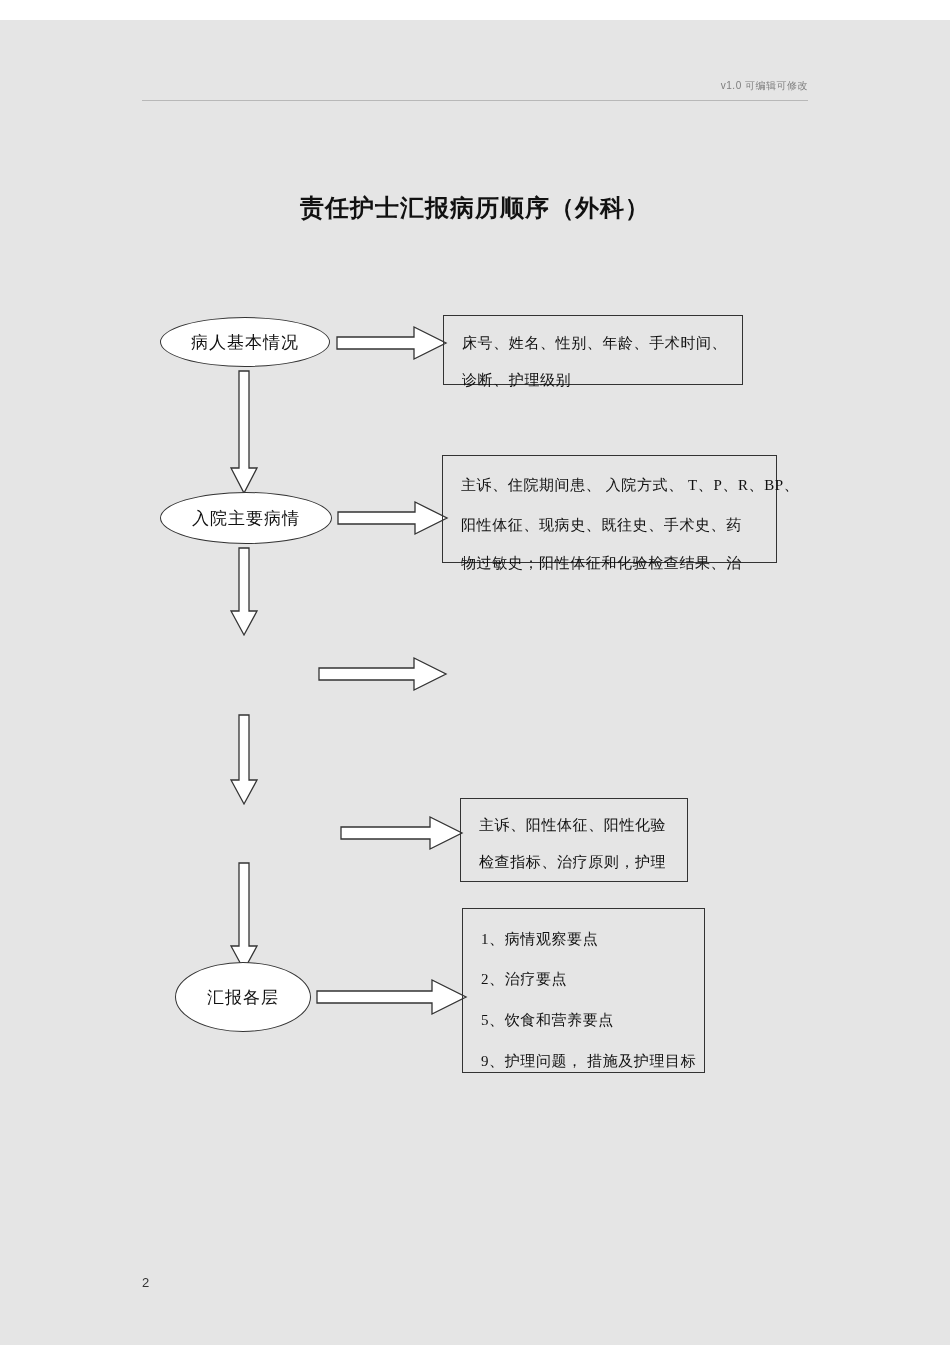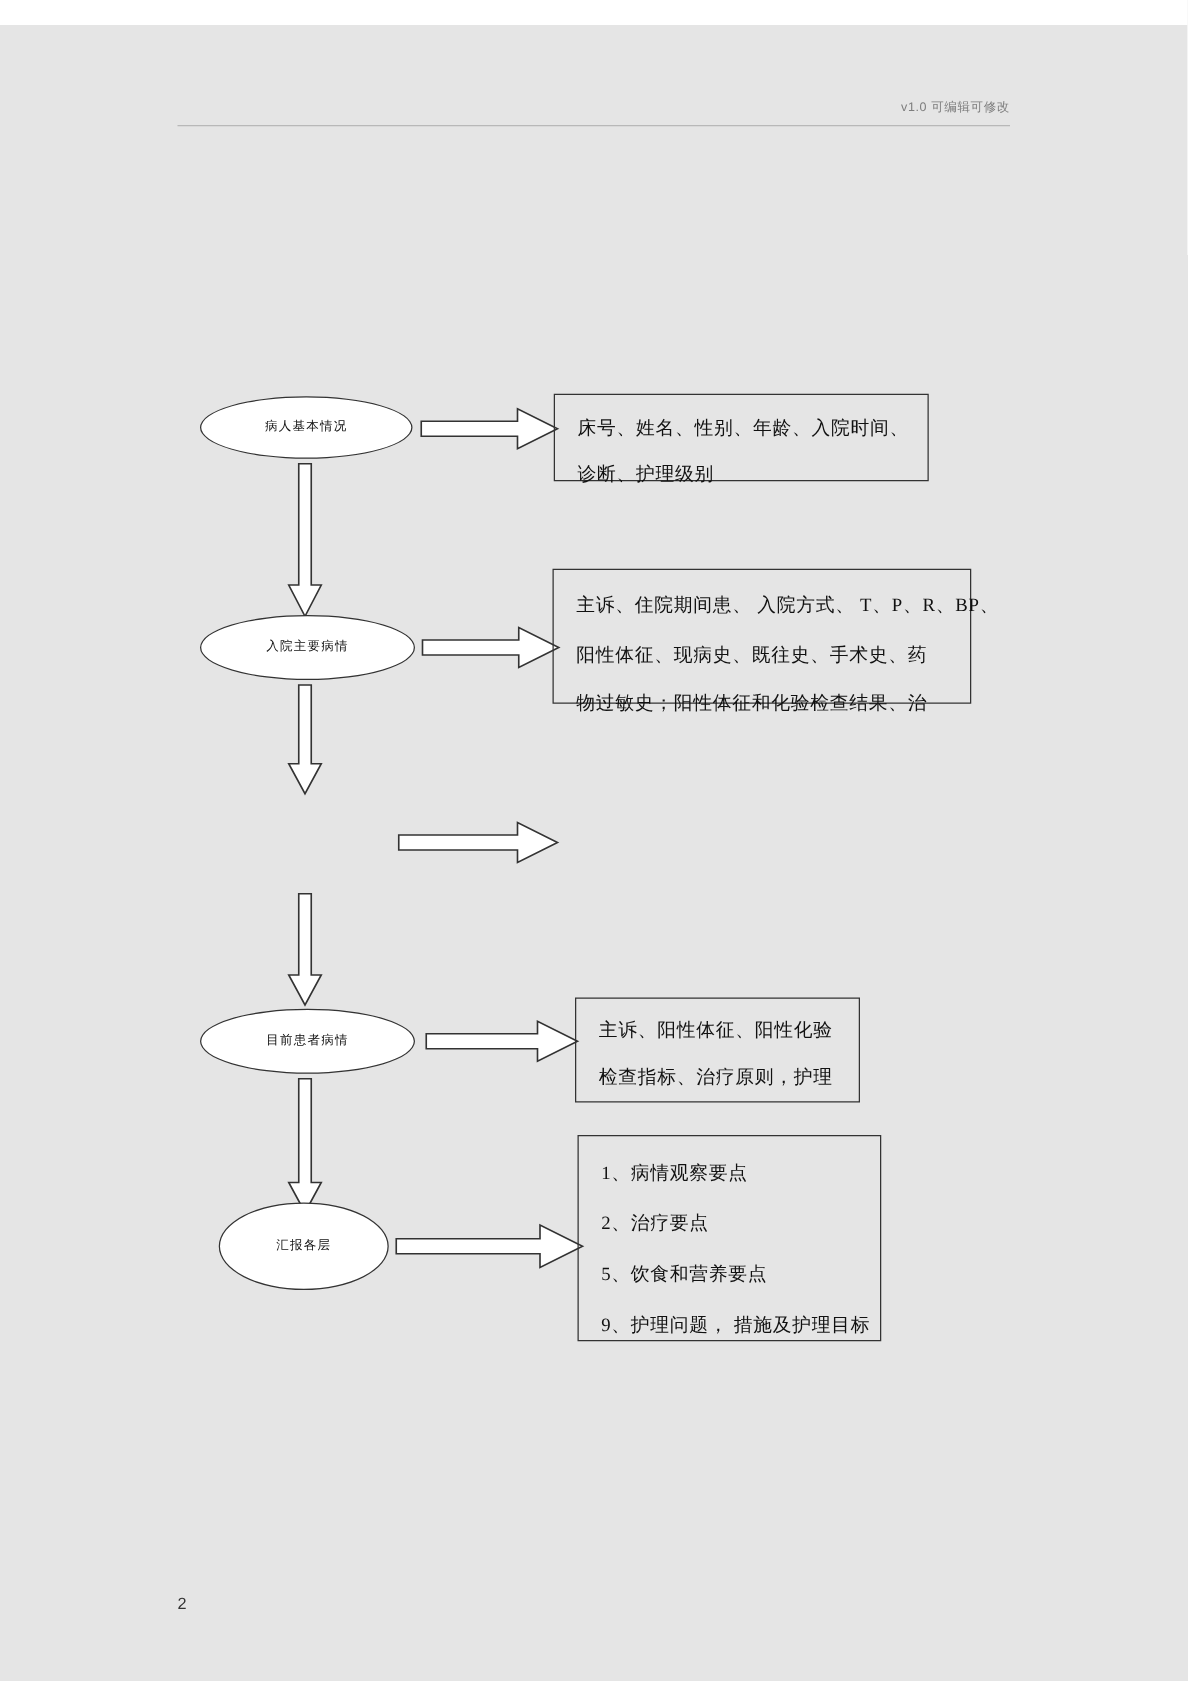--- a/index.html
+++ b/index.html
@@ -59,21 +59,21 @@
     position: absolute;
     border: 1.4px solid #333;
     border-radius: 50%;
     background: #fff;
     display: flex;
     align-items: center;
     justify-content: center;
     box-sizing: border-box;
   }
   .node-label {
-    font-size: 10px;
+    font-size: 17px;
     line-height: 1;
     letter-spacing: 1px;
     color: #111;
     white-space: nowrap;
   }
 
   .box {
     position: absolute;
     border: 1.4px solid #333;
     background: transparent;
@@ -109,33 +109,34 @@
   }
 </style>
 </head>
 <body>
 
 <div id="page">
 
   <div class="hdr-text">v1.0  可编辑可修改</div>
   <div class="hdr-rule"></div>
 
+  <div class="doc-title">责任护士汇报病历顺序（外科）</div>
 
   <div class="node" style="left:160px; top:297px; width:170px; height:50px;">
     <span class="node-label">病人基本情况</span>
   </div>
 
   <div class="arrow" style="left:336px; top:303px;">
     <svg width="112" height="40" viewBox="0 0 112 40">
       <path d="M1,14 L78,14 L78,4 L110,20 L78,36 L78,26 L1,26 Z" fill="#ffffff" stroke="#333333" stroke-width="1.3" stroke-linejoin="miter"></path>
     </svg>
   </div>
 
   <div class="box" style="left:443px; top:295px; width:300px; height:70px;">
-    <div class="box-line" style="top:20px;">床号、姓名、性别、年龄、入院时间、</div>
+    <div class="box-line" style="top:20px;">床号、姓名、性别、年龄、手术时间、</div>
     <div class="box-line" style="top:57px;">诊断、护理级别</div>
   </div>
 
   <div class="arrow" style="left:228px; top:350px;">
     <svg width="32" height="125" viewBox="0 0 32 125">
       <path d="M11,1 L21,1 L21,98 L29,98 L16,123 L3,98 L11,98 Z" fill="#ffffff" stroke="#333333" stroke-width="1.3" stroke-linejoin="miter"></path>
     </svg>
   </div>
 
   <div class="node" style="left:160px; top:472px; width:172px; height:52px;">
@@ -167,23 +168,20 @@
     </svg>
   </div>
 
 
   <div class="arrow" style="left:228px; top:694px;">
     <svg width="32" height="92" viewBox="0 0 32 92">
       <path d="M11,1 L21,1 L21,66 L29,66 L16,90 L3,66 L11,66 Z" fill="#ffffff" stroke="#333333" stroke-width="1.3" stroke-linejoin="miter"></path>
     </svg>
   </div>
 
-  <div class="node" style="left:160px; top:787px; width:172px; height:52px;">
-    <span class="node-label">目前患者病情</span>
-  </div>
 
   <div class="arrow" style="left:340px; top:793px;">
     <svg width="124" height="40" viewBox="0 0 124 40">
       <path d="M1,14 L90,14 L90,4 L122,20 L90,36 L90,26 L1,26 Z" fill="#ffffff" stroke="#333333" stroke-width="1.3" stroke-linejoin="miter"></path>
     </svg>
   </div>
 
   <div class="box" style="left:460px; top:778px; width:228px; height:84px;">
     <div class="box-line" style="top:19px;">主诉、阳性体征、阳性化验</div>
     <div class="box-line" style="top:56px;">检查指标、治疗原则，护理</div>

